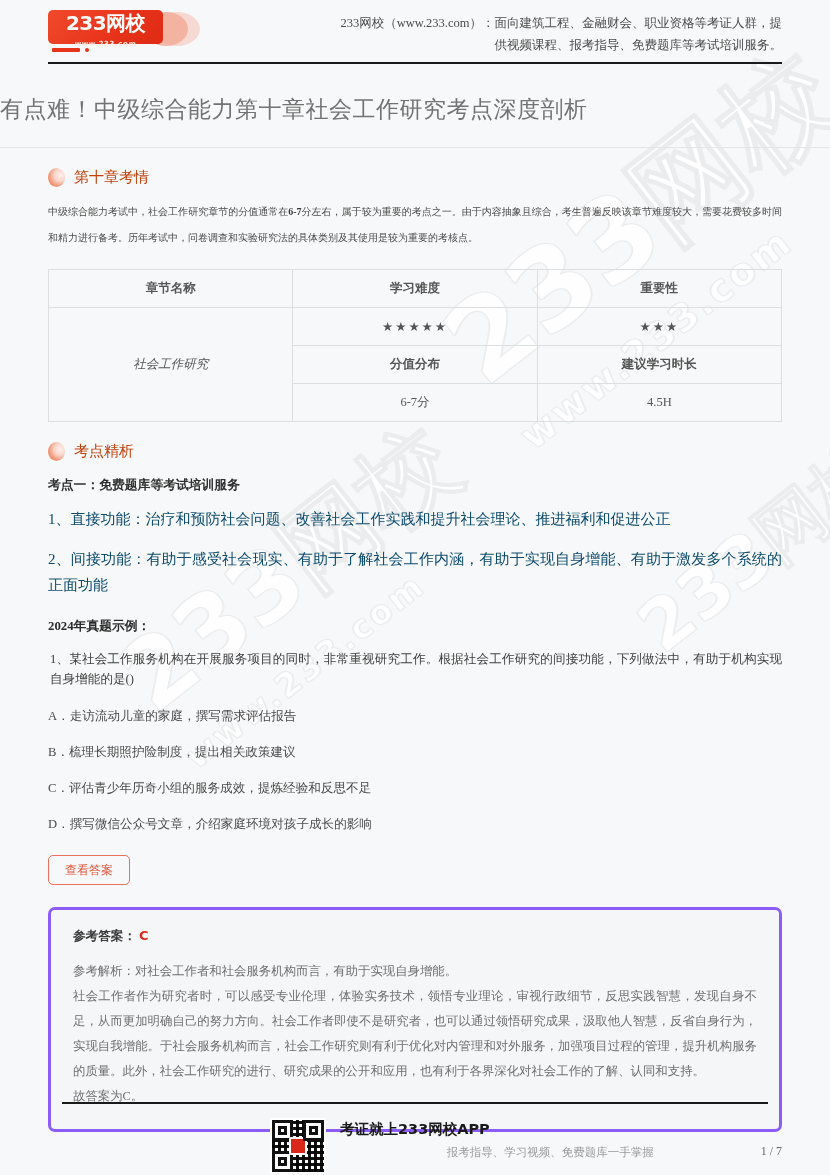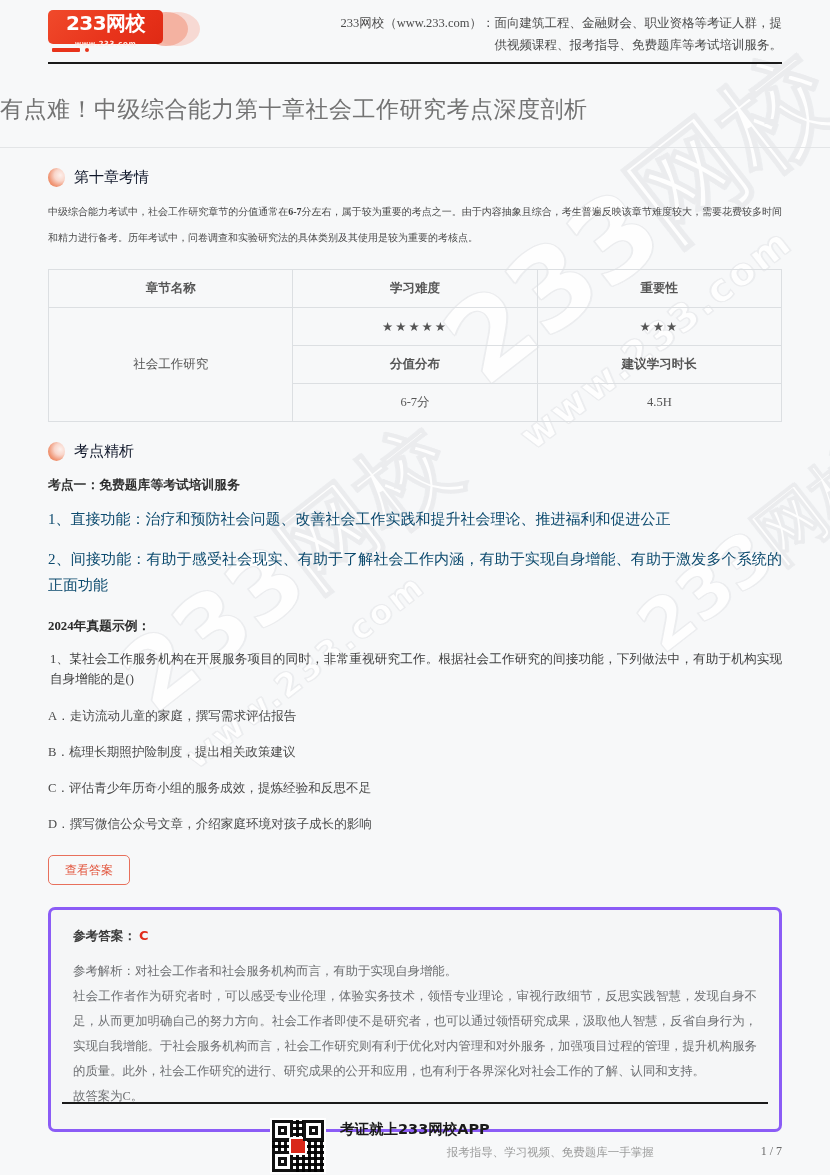--- a/index.html
+++ b/index.html
@@ -160,21 +160,21 @@
   }
   .bullet-icon {
     width: 17px; height: 19px;
     border-radius: 50%;
     background: radial-gradient(circle at 72% 38%, #fdf0ec 0%, #f9d6cb 34%, #f09878 66%, #e8703f 100%);
     flex: 0 0 17px;
     margin-right: 9px;
   }
   .section-title {
     font-size: 15px;
-    color: #0f172a;
+    color: #c2410c;
     font-family: "Liberation Serif", serif;
   }
   .para {
     font-size: 10px;
     line-height: 26px;
     color: #4a4a4a;
     text-align: justify;
     margin: 0;
   }
   .para b { font-weight: 700; color: #3a3a3a; }
@@ -205,20 +205,21 @@
     font-weight: 700;
   }
   td.stars {
     color: #2f2f2f;
     letter-spacing: 2px;
     font-size: 11px;
   }
   td.chapter-name {
     font-size: 13px;
     color: #5a5a5a;
+    font-style: italic;
   }
 
   
   .kp-title {
     font-size: 12.8px;
     font-weight: 700;
     color: #2f2f2f;
     margin: 16px 0 12px 0;
     font-family: "Liberation Serif", serif;
   }

